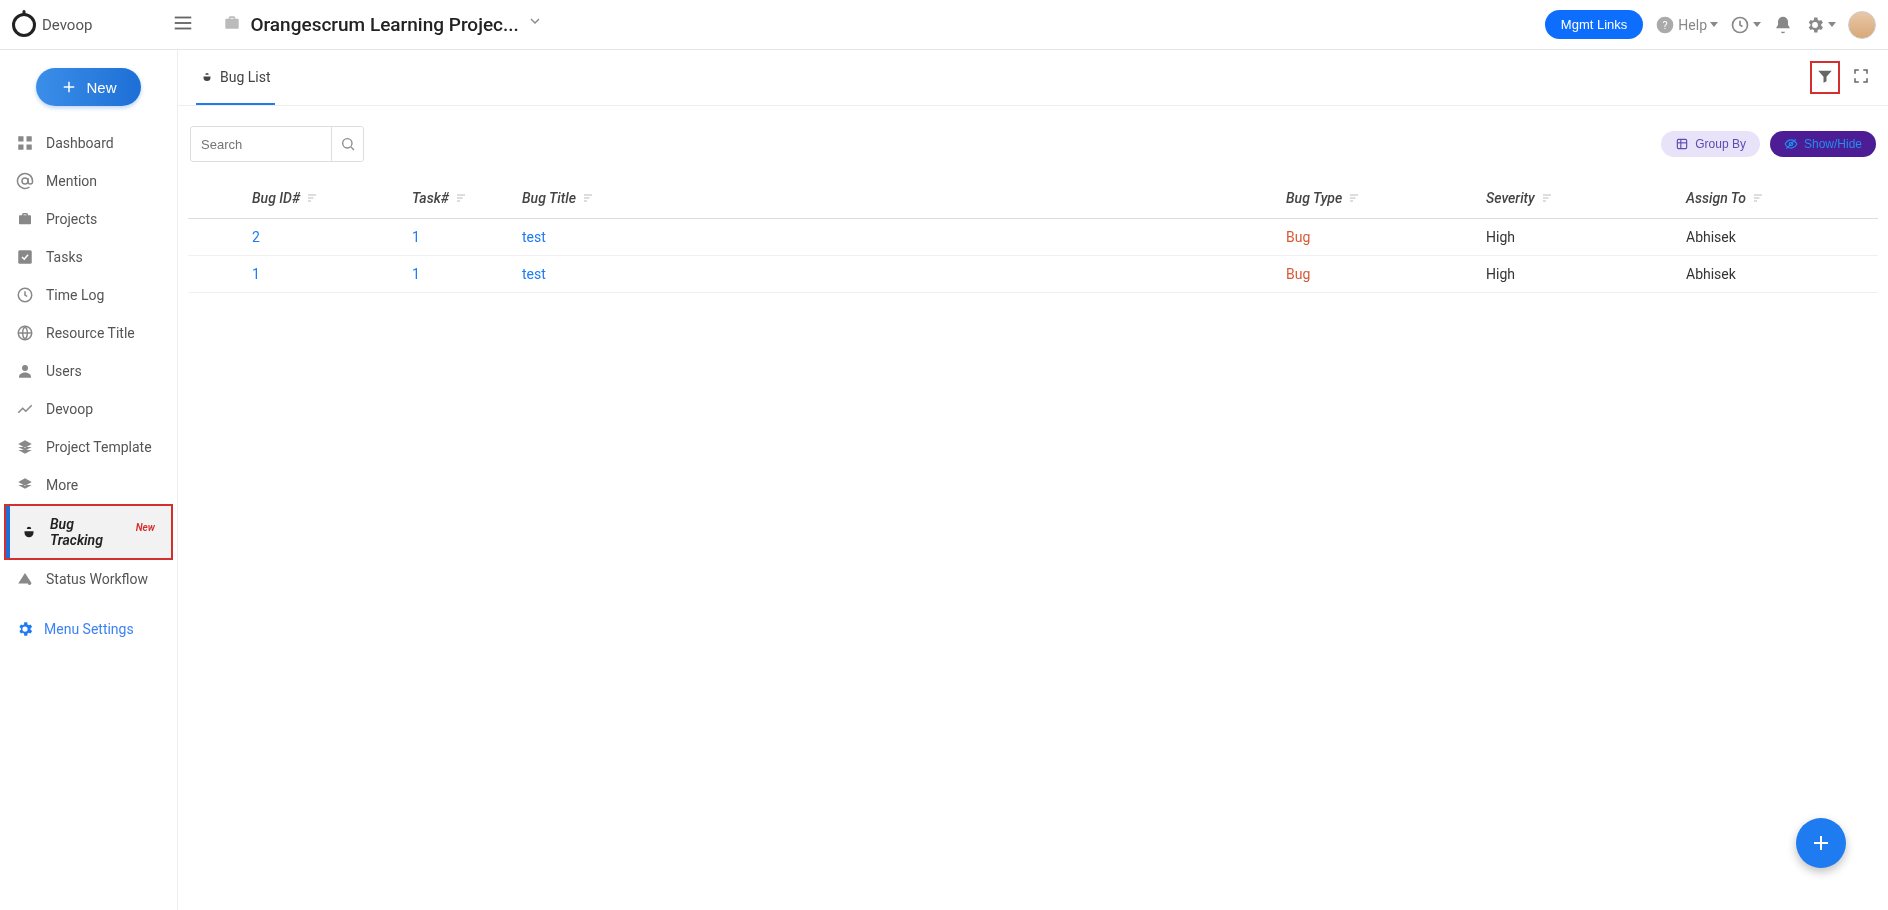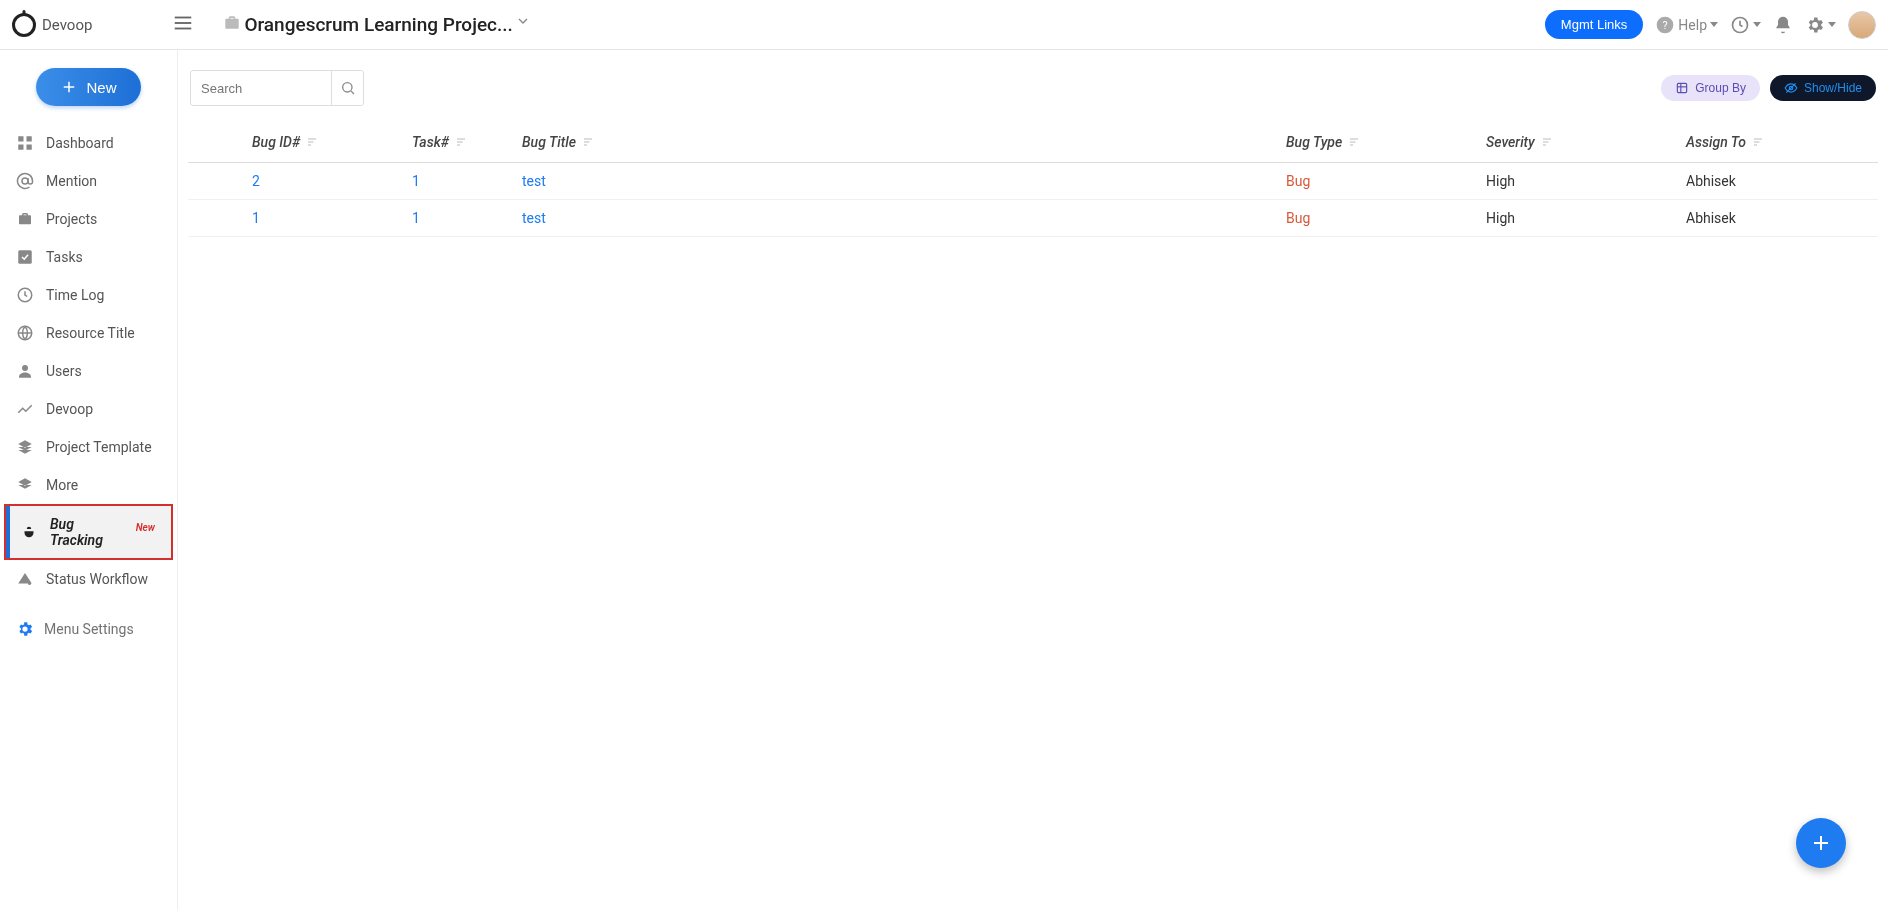--- a/index.html
+++ b/index.html
@@ -26,21 +26,21 @@
     width: 24px; height: 24px; border: 3px solid #222; border-radius: 50%;
     position: relative;
   }
   .logo-ring::after {
     content:""; position:absolute; top:-6px; left:50%; transform:translateX(-50%);
     width:3px; height:6px; background:#222; border-radius:2px;
   }
   .brand { font-size: 15px; color:#555; }
   .hamburger { margin-left: 70px; color:#666; cursor:pointer; }
   .hamburger svg { width:22px; height:22px; }
-  .project-sel { display:flex; align-items:flex-start; gap:2px; margin-left:18px; }
+  .project-sel { display:flex; align-items:flex-start; gap:8px; margin-left:18px; }
   .project-sel .bag { color:#999; }
   .project-sel .pname { font-size: 19px; font-weight:500; color:#222; }
   .project-sel .chev { color:#888; }
   .topbar-right { margin-left:auto; display:flex; align-items:center; gap:12px; }
   .ql-btn {
     background:#0d6efd; color:#fff; border:none; border-radius:18px;
     padding:7px 16px; font-size:13px; font-weight:500; cursor:pointer;
   }
   .ic-gray { color:#888; display:flex; align-items:center; gap:3px; cursor:pointer; }
   .ic-gray svg { width:20px; height:20px; }
@@ -70,21 +70,21 @@
     display:flex; align-items:center; gap:12px;
     padding:10px 16px; color:#555; cursor:pointer;
     font-size:14px;
   }
   .nav-item svg { width:18px; height:18px; flex-shrink:0; color:#888; }
   .nav-item.active {
     background:#f2f2f2; border-left:4px solid #1e6fd6; padding-left:12px;
     font-weight:600; color:#222;font-style:italic;
   }
   .nav-item.active svg { color:#222; }
-  .nav-item.settings { color:#737373; margin-top:12px;gap:10px; }
+  .nav-item.settings { color:#3b82f6; margin-top:12px;gap:10px; }
   .nav-item.settings svg { color:#1e7bf0; }
   .badge-new { color:#d32f2f; font-size:10px; font-weight:600; margin-left:2px; position:relative; top:-5px; }
   .nav-highlight-box { border:2px solid #d32f2f; margin:0 4px; }
   .nav-highlight-box .nav-item { padding-left:10px; }
 
   
   .main { flex:1; display:flex; flex-direction:column; background:#fff; overflow:auto; position:relative; }
   .subhead {
     display:flex; align-items:center; height:56px; border-bottom:1px solid #eee;
     padding:0 18px; gap:18px;
@@ -110,21 +110,21 @@
   .search-wrap .sbtn {
     border:none; border-left:1px solid #ddd; background:#fff; width:32px; height:34px;
     display:flex; align-items:center; justify-content:center; cursor:pointer; color:#888;
   }
   .toolbar-right { margin-left:auto; display:flex; gap:10px; }
   .pill {
     border:none; border-radius:16px; padding:6px 14px; font-size:12px;
     display:flex; align-items:center; gap:6px; cursor:pointer;
   }
   .pill.group { background:#e9e3fa; color:#5a4db3; }
-  .pill.showhide { background:#0f172a; color:#1f8ff0; }
+  .pill.showhide { background:#4c1d95; color:#1f8ff0; }
   .pill svg { width:14px; height:14px; }
 
   
   .btable { width:100%; border-collapse:collapse; }
   .btable th {
     text-align:left; font-weight:500; color:#444; font-size:14px;
     padding:12px 8px; border-bottom:1px solid #ddd;
   }
   .th-inner { display:inline-flex; align-items:center; gap:6px;font-style:italic; }
   .sort-ic { color:#bbb; }
@@ -315,20 +315,40 @@
         <li class="nav-item settings">
           <svg viewBox="0 0 24 24" fill="currentColor">
               <path d="M19.4 13a7.8 7.8 0 000-2l2.1-1.6-2-3.5-2.5 1a7.6 7.6 0 00-1.7-1L15 3h-4l-.3 2.9a7.6 7.6 0 00-1.7 1l-2.5-1-2 3.5L6.6 11a7.8 7.8 0 000 2l-2.1 1.6 2 3.5 2.5-1a7.6 7.6 0 001.7 1L11 21h4l.3-2.9a7.6 7.6 0 001.7-1l2.5 1 2-3.5zM12 15.5A3.5 3.5 0 1115.5 12 3.5 3.5 0 0112 15.5z"></path>
             </svg>
           <span>Menu Settings</span>
         </li>
       </ul>
     </aside>
 
     <main class="main">
+      <div class="subhead">
+        <div class="tab">
+          <svg viewBox="0 0 24 24" fill="currentColor">
+              <path d="M12 5a3 3 0 013 3H9a3 3 0 013-3zm-6 6h12v2a6 6 0 01-12 0z"></path>
+            </svg>
+          <span>Bug List</span>
+        </div>
+        <div class="subhead-right">
+          <div class="filter-box">
+            <svg viewBox="0 0 24 24" fill="currentColor">
+                <path d="M3 5h18l-7 8v6l-4 2v-8z"></path>
+              </svg>
+          </div>
+          <div class="fs-icon">
+            <svg viewBox="0 0 24 24" fill="none" stroke="currentColor" stroke-width="2">
+                <path d="M4 9V4h5M20 9V4h-5M4 15v5h5M20 15v5h-5"></path>
+              </svg>
+          </div>
+        </div>
+      </div>
 
       <div class="content">
         <div class="toolbar-row">
           <div class="search-wrap">
             <input type="text" placeholder="Search" style="">
             <button class="sbtn">
               <svg viewBox="0 0 24 24" width="16" height="16" fill="none" stroke="currentColor" stroke-width="2">
                   <circle cx="11" cy="11" r="7"></circle>
                   <line x1="21" y1="21" x2="16.65" y2="16.65"></line>
                 </svg>

